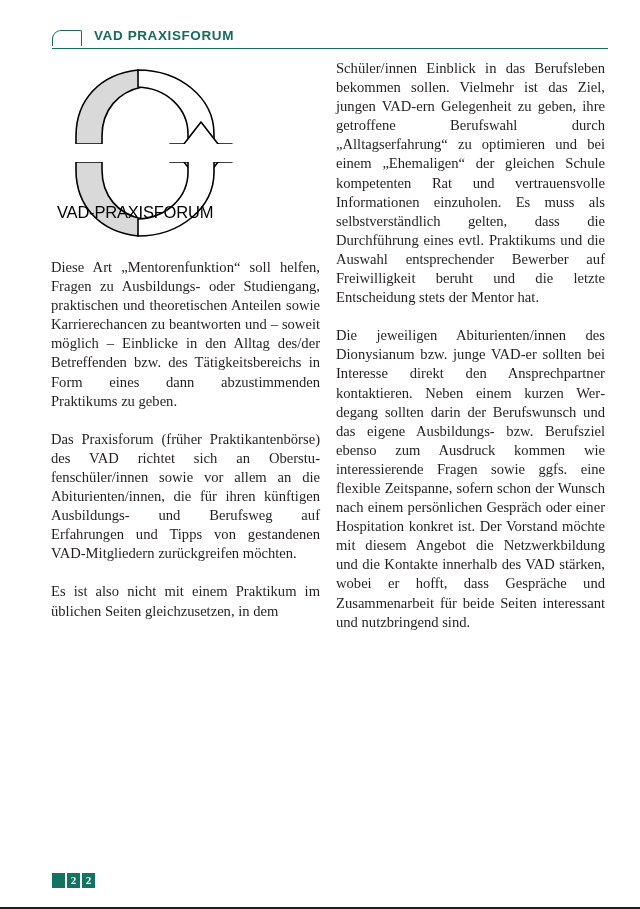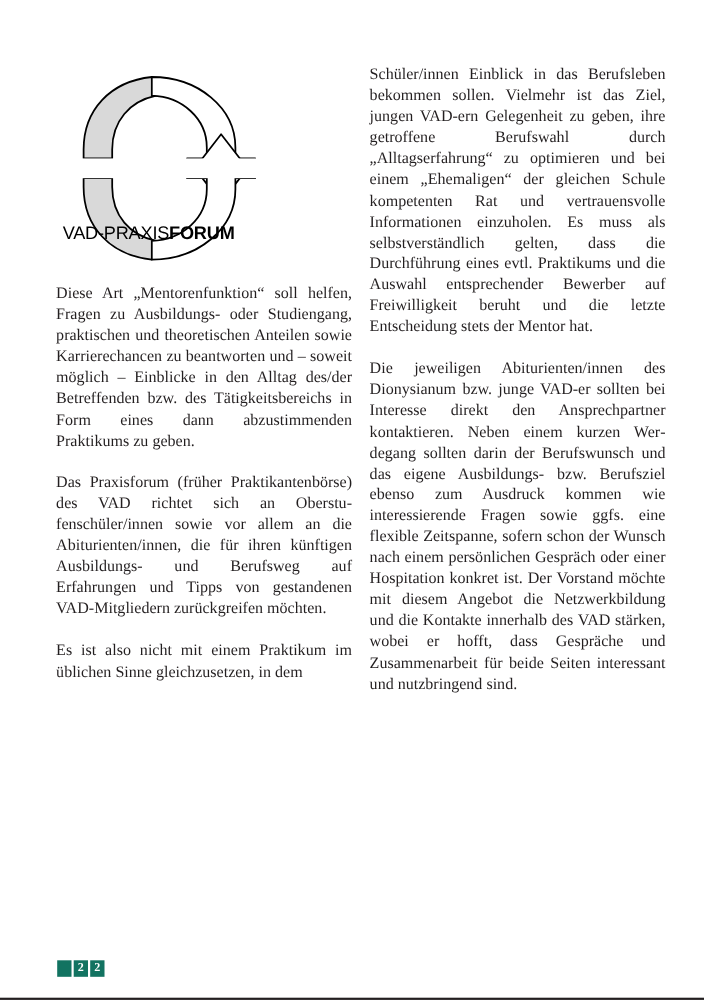--- a/index.html
+++ b/index.html
@@ -72,21 +72,21 @@
   .logo-wordmark {
     position: absolute;
     left: 1px;
     top: 145px;
     font-family: "Liberation Sans", sans-serif;
     font-size: 16.5px;
     color: #000000;
     letter-spacing: -0.2px;
     white-space: nowrap;
   }
-  .logo-wordmark b { font-weight: bold; }
+  .logo-wordmark b { font-weight: normal; }
 
   
   .col {
     position: absolute;
     width: 281px;
     font-family: "Liberation Serif", serif;
     font-size: 14.6px;
     line-height: 19.1px;
     color: #231f20;
     text-align: justify;
@@ -120,20 +120,25 @@
     line-height: 15px;
     text-align: center;
   }
   .pg-box.blank { background: #127361; }
 </style>
 </head>
 <body>
 
 <div class="page">
 
+  <div class="header">
+    <div class="header-bracket"></div>
+    <div class="header-title">VAD PRAXISFORUM</div>
+    <div class="header-rule"></div>
+  </div>
 
   <div class="logo">
     <svg viewBox="0 0 200 190" xmlns="http://www.w3.org/2000/svg">
 
       <path d="M82,12 C44,16 20,42 20,78 L20,86 L46,86 L46,78 C46,52 62,34 86,29 Z" fill="#d9d9d9" stroke="#000000" stroke-width="1.6" stroke-linejoin="round"></path>
 
       <path d="M82,12 C124,12 158,40 158,76 L158,86 L176,86 L145,126 L114,86 L132,86 L132,76
                C132,50 110,30 82,29 Z" fill="#ffffff" stroke="#000000" stroke-width="1.6" stroke-linejoin="round"></path>
 
       <path d="M20,104 L20,112 C20,148 44,174 82,178 L86,161 C62,156 46,138 46,112 L46,104 Z" fill="#d9d9d9" stroke="#000000" stroke-width="1.6" stroke-linejoin="round"></path>
@@ -142,21 +147,21 @@
                C132,140 110,160 82,161 Z" fill="#ffffff" stroke="#000000" stroke-width="1.6" stroke-linejoin="round"></path>
 
       <rect x="0" y="86" width="200" height="18" fill="#ffffff"></rect>
     </svg>
     <div class="logo-wordmark"><span>VAD-PRAXIS</span><b>FORUM</b></div>
   </div>
 
   <div class="col col-left">
     <p>Diese Art „Mentorenfunktion“ soll hel­fen, Fragen zu Ausbildungs- oder Studi­engang, praktischen und theoretischen Anteilen sowie Karrierechancen zu be­antworten und – soweit möglich – Ein­blicke in den Alltag des/der Betreffenden bzw. des Tätigkeitsbereichs in Form eines dann abzustimmenden Praktikums zu geben.</p>
     <p>Das Praxisforum (früher Praktikanten­börse) des VAD richtet sich an Oberstu­fenschüler/innen sowie vor allem an die Abiturienten/innen, die für ihren künf­tigen Ausbildungs- und Berufsweg auf Erfahrungen und Tipps von gestandenen VAD-Mitgliedern zurückgreifen möchten.</p>
-    <p>Es ist also nicht mit einem Praktikum im üblichen Sinne gleichzusetzen, in dem</p>
+    <p>Es ist also nicht mit einem Praktikum im üblichen Seiten gleichzusetzen, in dem</p>
   </div>
 
   <div class="col col-right">
     <p>Schüler/innen Einblick in das Berufsle­ben bekommen sollen. Vielmehr ist das Ziel, jungen VAD-ern Gelegenheit zu ge­ben, ihre getroffene Berufswahl durch „Alltagserfahrung“ zu optimieren und bei einem „Ehemaligen“ der gleichen Schu­le kompetenten Rat und vertrauensvol­le Informationen einzuholen. Es muss als selbstverständlich gelten, dass die Durchführung eines evtl. Praktikums und die Auswahl entsprechender Bewerber auf Freiwilligkeit beruht und die letzte Entscheidung stets der Mentor hat.</p>
     <p>Die jeweiligen Abiturienten/innen des Dionysianum bzw. junge VAD-er sollten bei Interesse direkt den Ansprechpartner kontaktieren. Neben einem kurzen Wer­degang sollten darin der Berufswunsch und das eigene Ausbildungs- bzw. Be­rufsziel ebenso zum Ausdruck kommen wie interessierende Fragen sowie ggfs. eine flexible Zeitspanne, sofern schon der Wunsch nach einem persönlichen Gespräch oder einer Hospitation konkret ist. Der Vorstand möchte mit diesem An­gebot die Netzwerkbildung und die Kon­takte innerhalb des VAD stärken, wobei er hofft, dass Gespräche und Zusammen­arbeit für beide Seiten interessant und nutzbringend sind.</p>
   </div>
 
   <div class="footer">
     <div class="pg-box blank"></div>
     <div class="pg-box">2</div>

